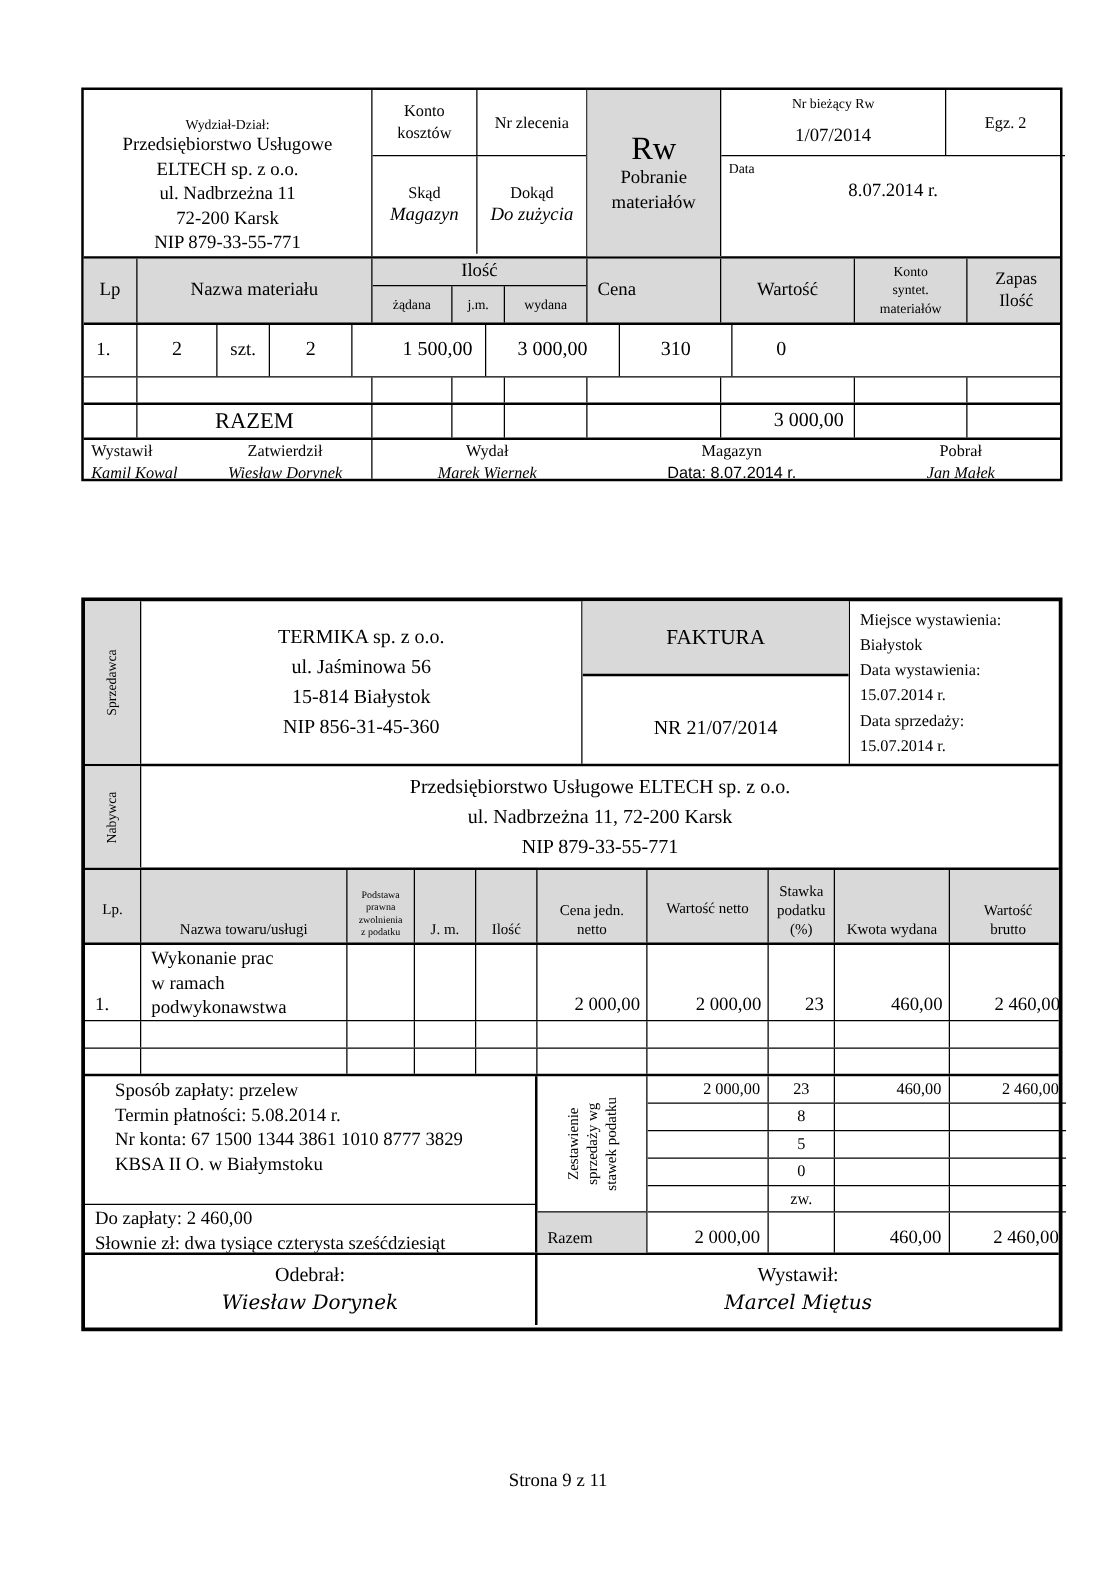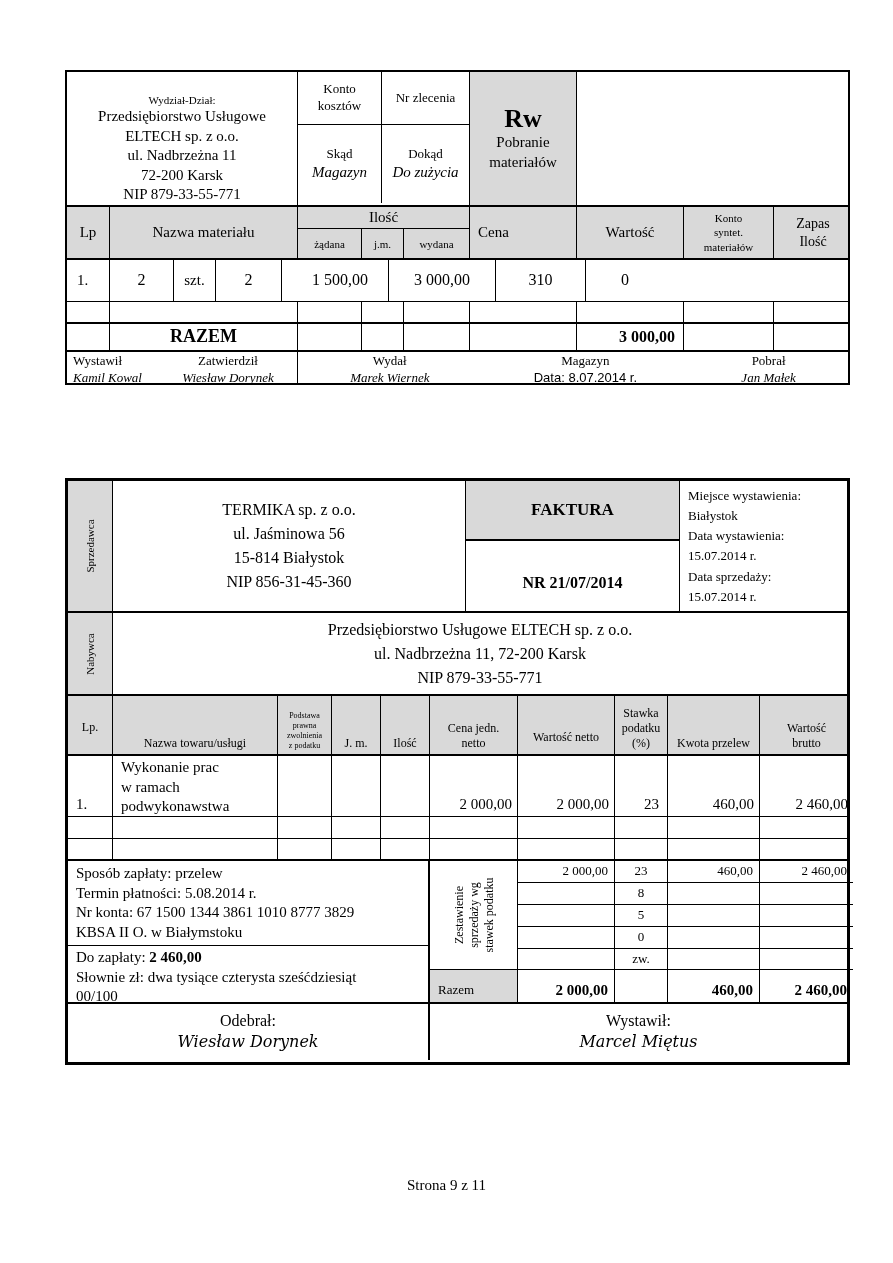--- a/index.html
+++ b/index.html
@@ -16,21 +16,21 @@
   .br2 { border-right:2px solid #000; }
   .bb  { border-bottom:1px solid #000; }
   .bb2 { border-bottom:2px solid #000; }
   .gray { background:#d9d9d9; }
   .ctr { text-align:center; }
   .rt  { text-align:right; }
   .vmid { display:flex; flex-direction:column; justify-content:center; }
   .vbot { display:flex; flex-direction:column; justify-content:flex-end; }
   .pre { white-space:pre-line; }
   .it { font-style:italic; }
-  .b  { font-weight:bold; }
+  .b  { font-weight:normal; }
   .f8  { font-size:8px;  line-height:1.25; }
   .f11 { font-size:11px; }
   .f12 { font-size:12px; line-height:1.25; }
   .f13 { font-size:13px; }
   .f14 { font-size:14px; line-height:1.25; }
   .f15 { font-size:15px; }
   .f16 { font-size:16px; }
   .f17 { font-size:17px; }
   .f18 { font-size:18px; }
   .f26 { font-size:26px; line-height:1.1; }
@@ -70,20 +70,33 @@
             <div class="f13">Dokąd</div>
             <div class="f15 it">Do zużycia</div>
           </div>
         </div>
       </div>
       <div class="c br gray vmid ctr" style="width:107px">
         <div class="f26 b">Rw</div>
         <div class="f15 pre">Pobranie
 materiałów</div>
       </div>
+      <div class="c" style="width:275px">
+        <div class="row bb" style="height:53px">
+          <div class="c br" style="width:180px; padding-top:4px">
+            <div class="f11 ctr">Nr bieżący Rw</div>
+            <div class="f15 ctr" style="margin-top:10px">1/07/2014</div>
+          </div>
+          <div class="c vmid ctr f13" style="width:95px">Egz. 2</div>
+        </div>
+        <div class="c" style="width:275px; height:78px; padding:3px 6px">
+          <div class="f11">Data</div>
+          <div class="f15 ctr" style="margin-top:2px">8.07.2014 r.</div>
+        </div>
+      </div>
     </div>
     <div class="bb2"></div>
 
     <div class="row gray bb2" style="height:53px">
       <div class="c br vmid ctr f15" style="width:43px">Lp</div>
       <div class="c br vmid ctr f15" style="width:188px">Nazwa materiału</div>
       <div class="c br" style="width:172px">
         <div class="bb ctr f15" style="height:22px; line-height:21px">Ilość</div>
         <div class="row" style="height:30px">
           <div class="c br vmid ctr f11" style="width:64px">żądana</div>
@@ -98,21 +111,21 @@
 materiałów</div>
       <div class="c vmid ctr f14 pre" style="width:78px">Zapas
 Ilość</div>
     </div>
 
     <div class="row bb" style="height:42px">
       <div class="c br vmid f15" style="width:43px; padding-left:10px">1.</div>
       <div class="c br vmid ctr f16" style="width:64px">2</div>
       <div class="c br vmid ctr f15" style="width:42px">szt.</div>
       <div class="c br vmid ctr f16" style="width:66px">2</div>
-      <div class="c br vmid rt f16" style="width:107px; padding-right:20px">1 500,00</div>
+      <div class="c br vmid rt f16" style="width:107px; padding-right:10px">1 500,00</div>
       <div class="c br vmid ctr f16" style="width:107px">3 000,00</div>
       <div class="c br vmid ctr f16" style="width:90px">310</div>
       <div class="c vmid ctr f16" style="width:78px">0</div>
     </div>
 
     <div class="row bb2" style="height:22px">
       <div class="c br" style="width:43px"></div>
       <div class="c br" style="width:188px"></div>
       <div class="c br" style="width:64px"></div>
       <div class="c br" style="width:42px"></div>
@@ -198,25 +211,25 @@
       <div class="c br vbot ctr f12" style="width:45px; padding-bottom:19px">Lp.</div>
       <div class="c br vbot ctr f12" style="width:165px; padding-bottom:3px">Nazwa towaru/usługi</div>
       <div class="c br vbot ctr f8 pre" style="width:54px; padding-bottom:3px">Podstawa
 prawna
 zwolnienia
 z podatku</div>
       <div class="c br vbot ctr f12" style="width:49px; padding-bottom:3px">J. m.</div>
       <div class="c br vbot ctr f12" style="width:49px; padding-bottom:3px">Ilość</div>
       <div class="c br vbot ctr f12 pre" style="width:88px; padding-bottom:3px">Cena jedn.
 netto</div>
-      <div class="c br vbot ctr f12" style="width:97px; padding-bottom:9px">Wartość netto</div>
+      <div class="c br vbot ctr f12" style="width:97px; padding-bottom:20px">Wartość netto</div>
       <div class="c br vbot ctr f12 pre" style="width:53px; padding-bottom:3px">Stawka
 podatku
 (%)</div>
-      <div class="c br vbot ctr f12" style="width:92px; padding-bottom:3px">Kwota przelew</div>
+      <div class="c br vbot ctr f12" style="width:92px; padding-bottom:3px">Kwota wydana</div>
       <div class="c vbot ctr f12 pre" style="width:93px; padding-bottom:3px">Wartość
 brutto</div>
     </div>
 
     <div class="row bb" style="height:61px">
       <div class="c br vbot f15" style="width:45px; padding:0 0 2px 8px">1.</div>
       <div class="c br f15 pre" style="width:165px; padding:2px 16px 0 8px">Wykonanie prac
 w ramach
 podwykonawstwa</div>
       <div class="c br" style="width:54px"></div>
@@ -249,21 +262,21 @@
       <div class="c br" style="width:49px"></div>
       <div class="c br" style="width:88px"></div>
       <div class="c br" style="width:97px"></div>
       <div class="c br" style="width:53px"></div>
       <div class="c br" style="width:92px"></div>
       <div class="c" style="width:93px"></div>
     </div>
 
     <div class="row bb2" style="height:143px">
       <div class="c br2" style="width:362px">
-        <div class="bb" style="height:85px; padding:3px 8px">
+        <div class="bb" style="height:103px; padding:3px 24px">
           <div class="f15">Sposób zapłaty: przelew</div>
           <div class="f15">Termin płatności: 5.08.2014 r.</div>
           <div class="f15">Nr konta: 67 1500 1344 3861 1010 8777 3829</div>
           <div class="f15">KBSA II O. w Białymstoku</div>
         </div>
         <div style="height:56px; padding:2px 8px">
           <div class="f15"><span>Do zapłaty: </span><span class="b">2 460,00</span></div>
           <div class="f15 pre">Słownie zł: dwa tysiące czterysta sześćdziesiąt
 00/100</div>
         </div>

